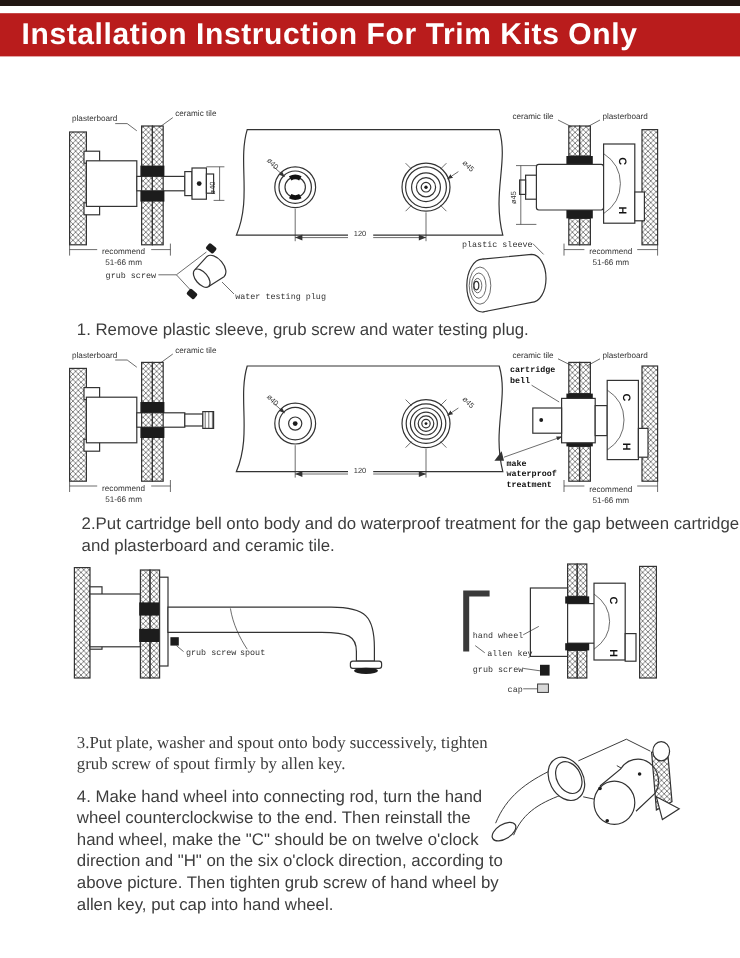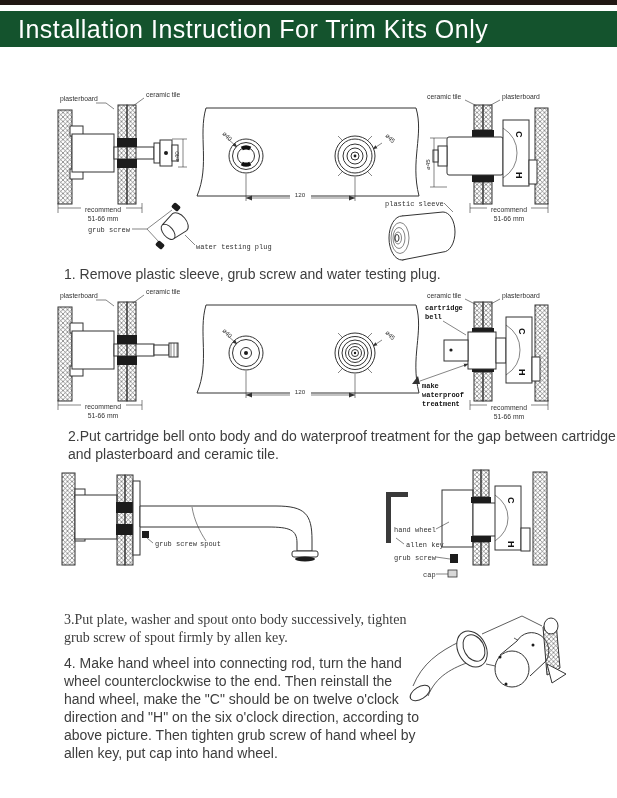--- a/index.html
+++ b/index.html
@@ -1,20 +1,20 @@
 <!DOCTYPE html>
 <html><head>
 <meta charset="utf-8">
 <style>
   html,body{margin:0;padding:0;background:#ffffff;}
   .page{position:relative;width:617px;height:798px;background:#fff;overflow:hidden;
         font-family:"Liberation Sans",sans-serif;}
   .topstrip{position:absolute;left:0;top:0;width:617px;height:5px;background:#211713;}
-  .titlebar{position:absolute;left:0;top:11px;width:617px;height:36px;background:#14532d;
-            color:#fff;font-size:25px;font-weight:normal;line-height:36px;padding-left:18px;
+  .titlebar{position:absolute;left:0;top:11px;width:617px;height:36px;background:#b91c1c;
+            color:#fff;font-size:25px;font-weight:bold;line-height:36px;padding-left:18px;
             box-sizing:border-box;letter-spacing:0.5px;}
   .step{position:absolute;color:#3d3d3d;font-size:14px;line-height:1.28;margin-left:40px;}
   .s1{left:24px;top:266px;width:575px;}
   .s2{left:28px;top:428px;width:590px;}
   .s3{left:24px;top:611px;width:356px;font-family:Liberation Serif, serif;}
   .s4{left:24px;top:655px;width:356px;}
   .footer{position:absolute;right:22px;top:766px;font-size:17px;color:#555;margin-top:32px;}
   svg{position:absolute;left:0;top:0;}
   
   .s  {fill:#ffffff;stroke:#333;stroke-width:1;}

